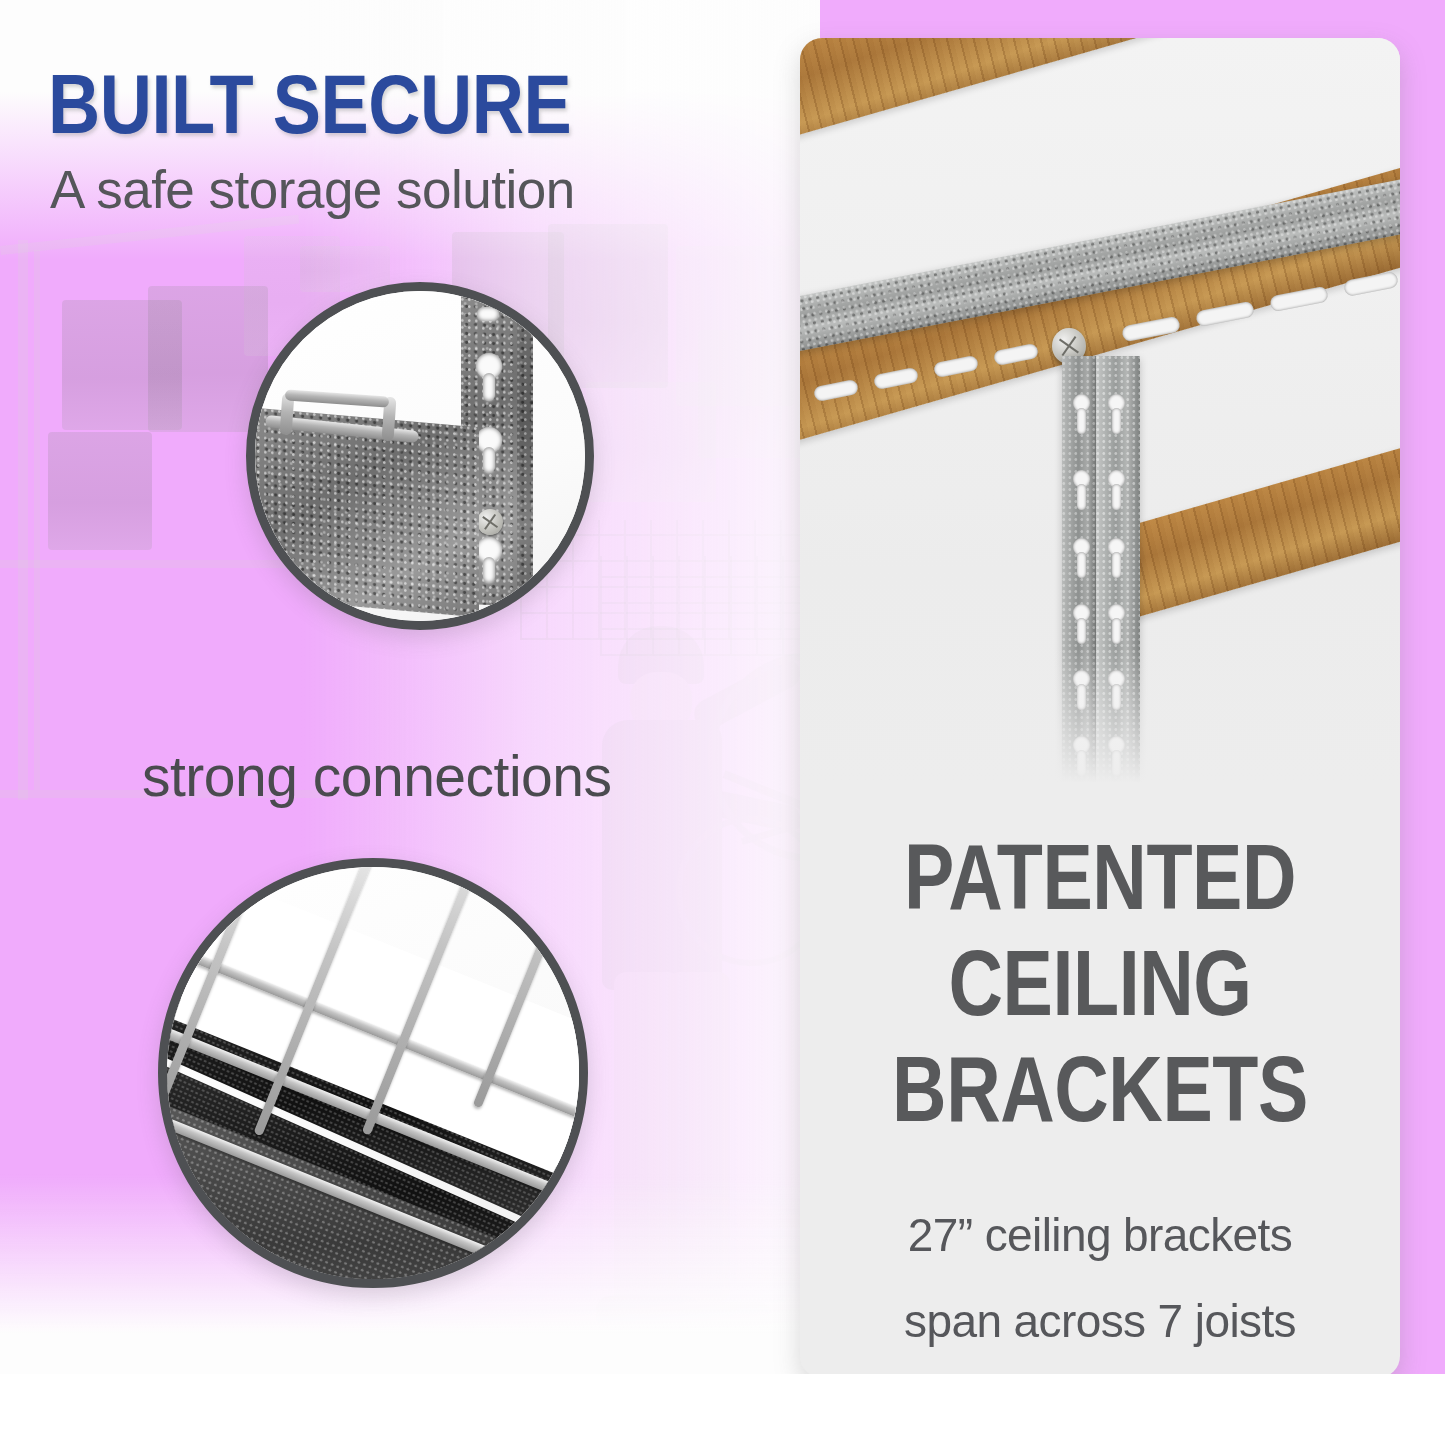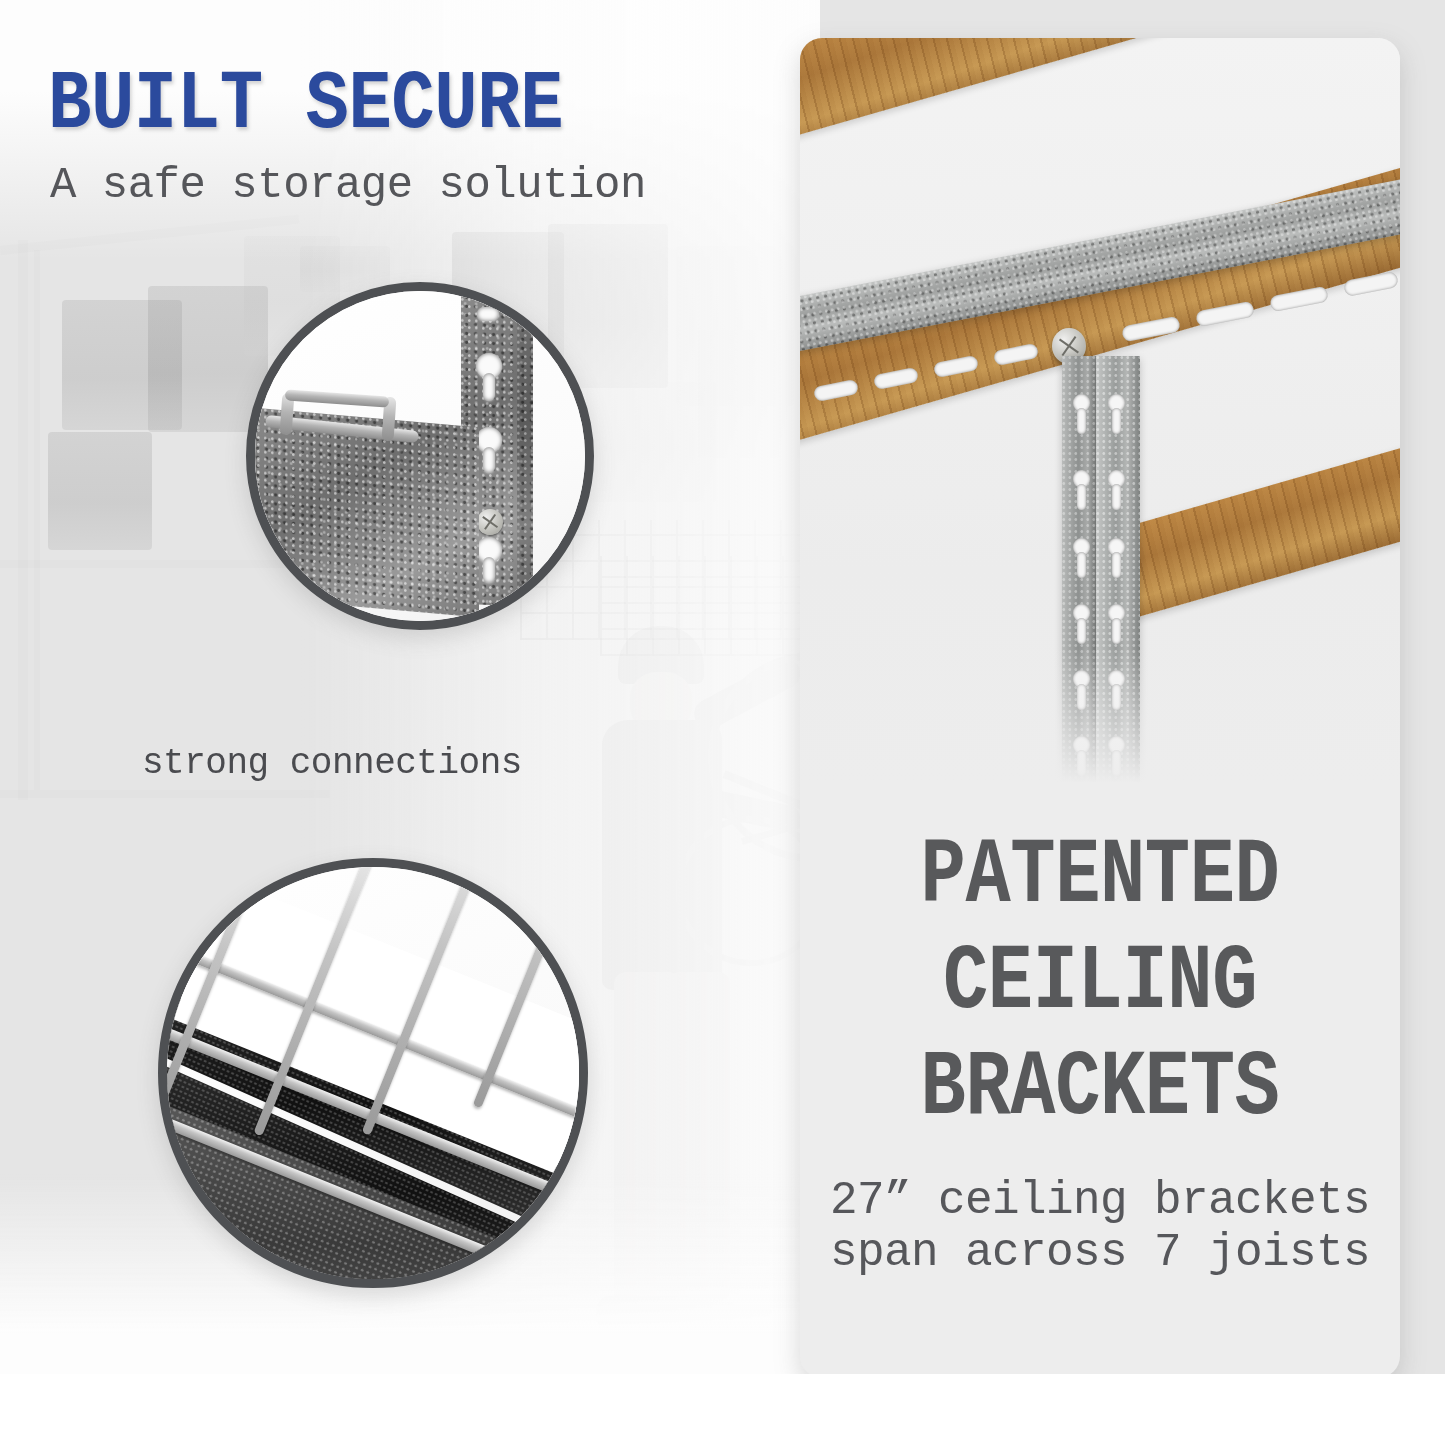--- a/index.html
+++ b/index.html
@@ -7,23 +7,22 @@
   html, body {
     width:1445px; height:1445px;
     background:#ffffff;
     font-family:"Liberation Sans", sans-serif;
     overflow:hidden;
   }
 
   #page {
     position:relative;
     width:1445px; height:1374px;
-    background:#e5e5e5;
-    overflow:hidden;
-    font-family:Liberation Mono, monospace;
+    background:#f0abfc;
+    overflow:hidden;
   }
 
   
   .bg-wrap {
     position:absolute; inset:0;
     overflow:hidden;
     pointer-events:none;
   }
   .bg-shelf {
     position:absolute;
@@ -75,41 +74,41 @@
     font-weight:700;
     letter-spacing:-0.5px;
     color:#2b4a9d;
     transform:scaleX(.86);
     transform-origin:left center;
     text-shadow:2px 3px 4px rgba(120,120,120,.30);
     white-space:nowrap;
   }
   .subhead {
     position:absolute; left:50px; top:163px;
-    font-size:44px; line-height:1;
+    font-size:53px; line-height:1;
     font-weight:400;
     color:#55565a;
     letter-spacing:-0.5px;
     white-space:nowrap;
   }
 
   
   .circle {
     position:absolute;
     border-radius:50%;
     border:9px solid #4e5053;
     background:#ffffff;
     overflow:hidden;
     box-shadow:0 8px 22px rgba(90,90,90,.20);
   }
   .circle-inner { position:absolute; inset:0; overflow:hidden; }
 
   .caption {
     position:absolute;
-    font-size:36px;
+    font-size:57px;
     color:#4a4b4f;
     letter-spacing:-0.5px;
     white-space:nowrap;
   }
 
   
   .tex-plate {
     position:absolute;
     background:
       radial-gradient(circle at 18% 22%, rgba(255,255,255,.55) 0 1px, transparent 1.6px),
@@ -228,21 +227,21 @@
   .card-title.l2 { top:902px;  font-size:92px; }
   .card-title.l3 { top:1008px; font-size:92px; }
 
   .card-body {
     position:absolute; left:20px; top:1138px; width:560px;
     text-align:center;
     font-size:46px; line-height:1.12;
     color:#56575b;
     letter-spacing:-0.6px;
   }
-  .card-body div { white-space:nowrap; }
+  .card-body div { white-space:nowrap;margin-top:34px; }
 </style>
 </head>
 <body>
 
 <div id="page">
 
   <div class="bg-wrap">
 
     <div class="bg-shelf" style="left:18px;  top:240px; width:10px;  height:560px;"></div>
     <div class="bg-shelf" style="left:34px;  top:250px; width:6px;   height:540px;"></div>

